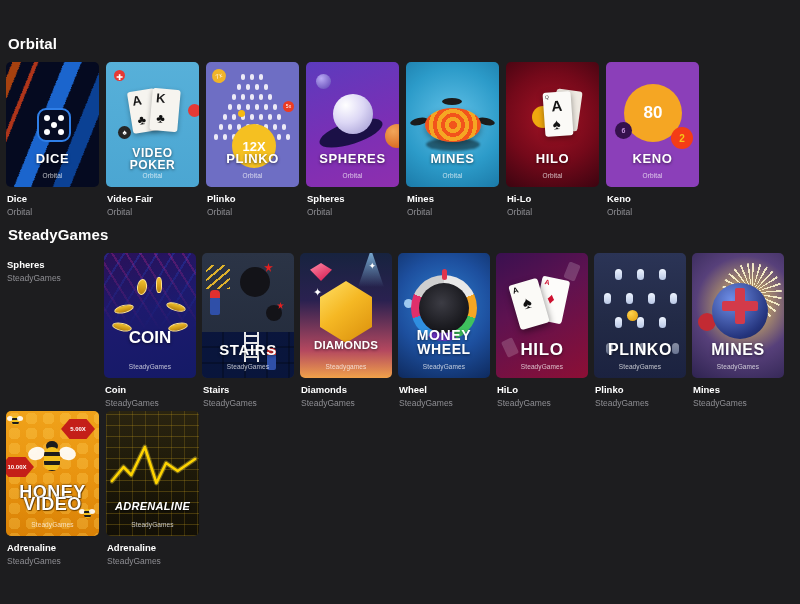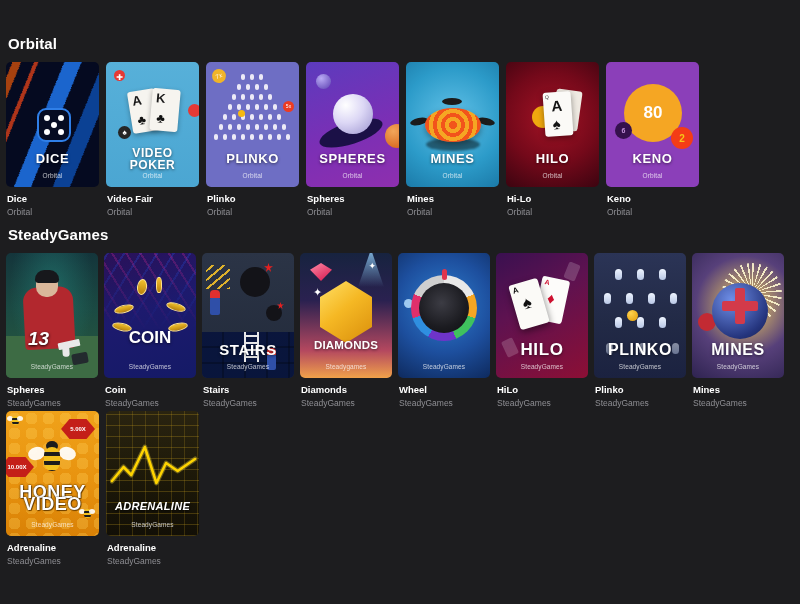--- a/index.html
+++ b/index.html
@@ -406,20 +406,21 @@
               <div class="peg" style="left: 57.5px; top: 22px;"></div>
               <div class="peg" style="left: 48.5px; top: 22px;"></div>
               <div class="peg" style="left: 39.5px; top: 22px;"></div>
               <div class="peg" style="left: 30.5px; top: 22px;"></div>
               <div class="peg" style="left: 53px; top: 12px;"></div>
               <div class="peg" style="left: 44px; top: 12px;"></div>
               <div class="peg" style="left: 35px; top: 12px;"></div>
             <div class="pk-coin"></div>
             <div class="pk-red"></div>
             <div class="pk-ball-y"></div>
+            <div class="pk-ball12">12X</div>
           </div>
           <div class="card-title">PLINKO</div>
           <div class="card-sub">Orbital</div>
         </div>
         <div class="meta">
           <div class="meta-name">Plinko</div>
           <div class="meta-prov">Orbital</div>
         </div>
       </div>
 
@@ -495,33 +496,20 @@
       </div>
 
     </div>
   </div>
 
   <div class="section">
     <div class="section-title">SteadyGames</div>
     <div class="row cols8">
 
       <div class="card-wrap">
-        <div class="card">
-          <div class="art th-bg">
-            <div class="th-wall"></div>
-            <div class="th-table"></div>
-            <div class="th-body"></div>
-            <div class="th-head"></div>
-            <div class="th-hair"></div>
-            <div class="th-phone"></div>
-            <div class="th-gun"></div>
-            <div class="th-13">13</div>
-          </div>
-          <div class="card-sub">SteadyGames</div>
-        </div>
         <div class="meta">
           <div class="meta-name">Spheres</div>
           <div class="meta-prov">SteadyGames</div>
         </div>
       </div>
 
       <div class="card-wrap">
         <div class="card">
           <div class="art cn-bg">
             <div class="cn-grid"></div>
@@ -584,20 +572,24 @@
         </div>
       </div>
 
       <div class="card-wrap">
         <div class="card">
           <div class="art wh-bg">
             <div class="wh-dot"></div>
             <div class="wh-ring"></div>
             <div class="wh-inner"></div>
             <div class="wh-pin"></div>
+          </div>
+          <div class="card-title two-line" style="bottom:22px;font-size:14px;line-height:14px">
+            <div>MONEY</div>
+            <div>WHEEL</div>
           </div>
           <div class="card-sub">SteadyGames</div>
         </div>
         <div class="meta">
           <div class="meta-name">Wheel</div>
           <div class="meta-prov">SteadyGames</div>
         </div>
       </div>
 
       <div class="card-wrap">

